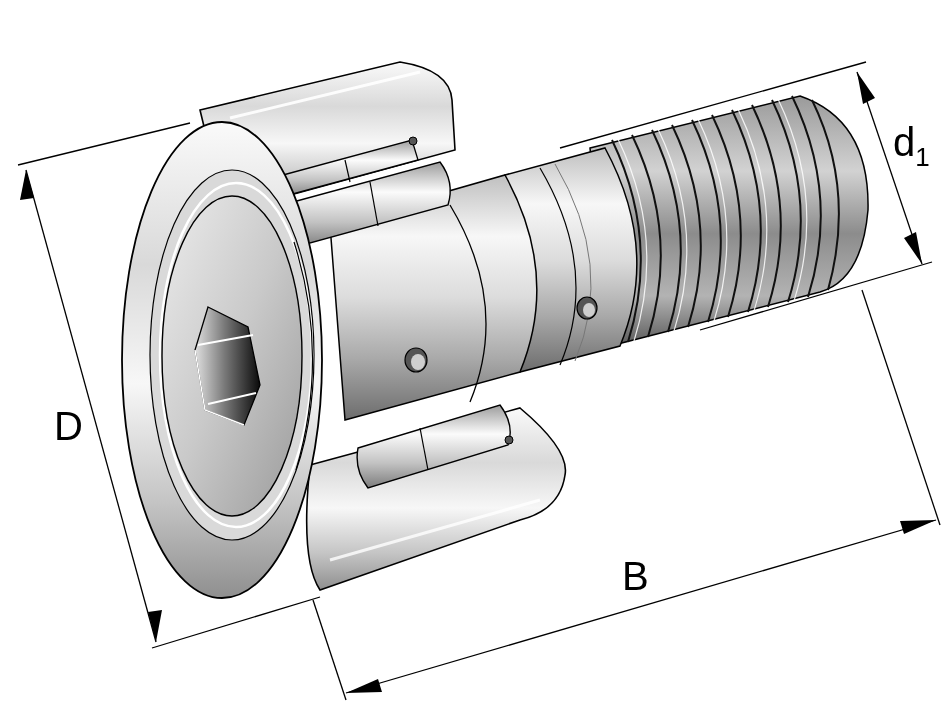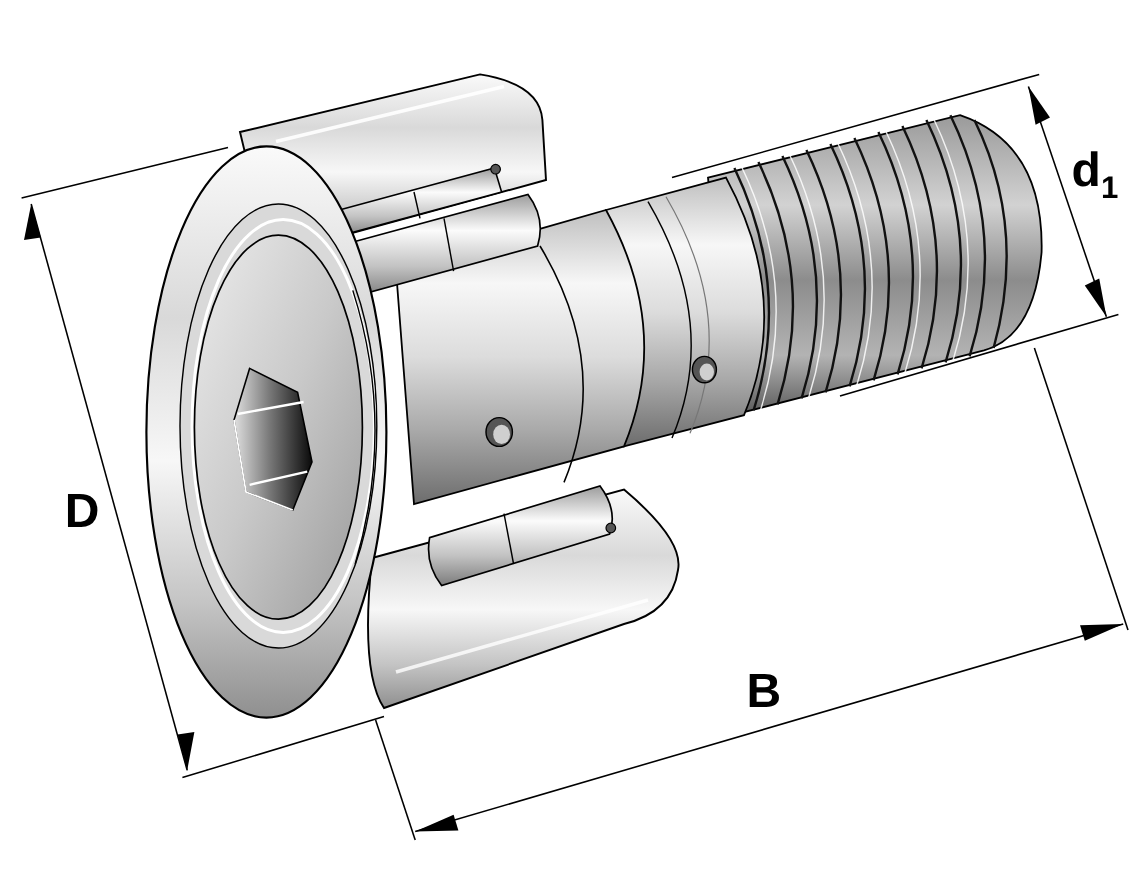--- a/index.html
+++ b/index.html
@@ -1,18 +1,18 @@
 <!DOCTYPE html>
 <html><head>
 <meta charset="utf-8">
 <style>
   html, body { margin:0; padding:0; background:#ffffff; }
   body { width:950px; height:727px; overflow:hidden; position:relative; font-family:"Liberation Sans", sans-serif; }
   #drawing { position:absolute; left:0; top:0; width:950px; height:727px; }
-  .dim-label { position:absolute; font-family:"Liberation Sans", sans-serif; font-weight:700; color:#000; line-height:1; }
+  .dim-label { position:absolute; font-family:"Liberation Sans", sans-serif; font-weight:400; color:#000; line-height:1; }
   .lbl-D { left:54px; top:406px; font-size:40px; }
   .lbl-B { left:622px; top:556px; font-size:40px; }
   .lbl-d1 { left:893px; top:122px; font-size:40px; }
   .lbl-d1 sub { font-size:26px; vertical-align:-10px; }
 </style>
 </head>
 <body>
 
 <svg id="drawing" viewBox="0 0 950 727" xmlns="http://www.w3.org/2000/svg">
   <defs>

